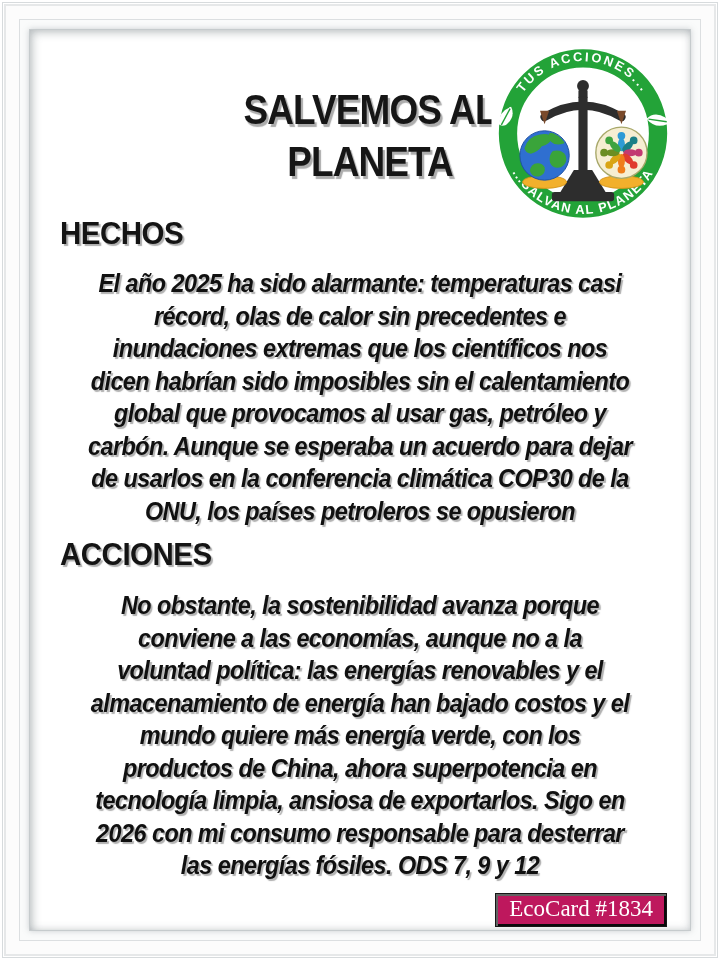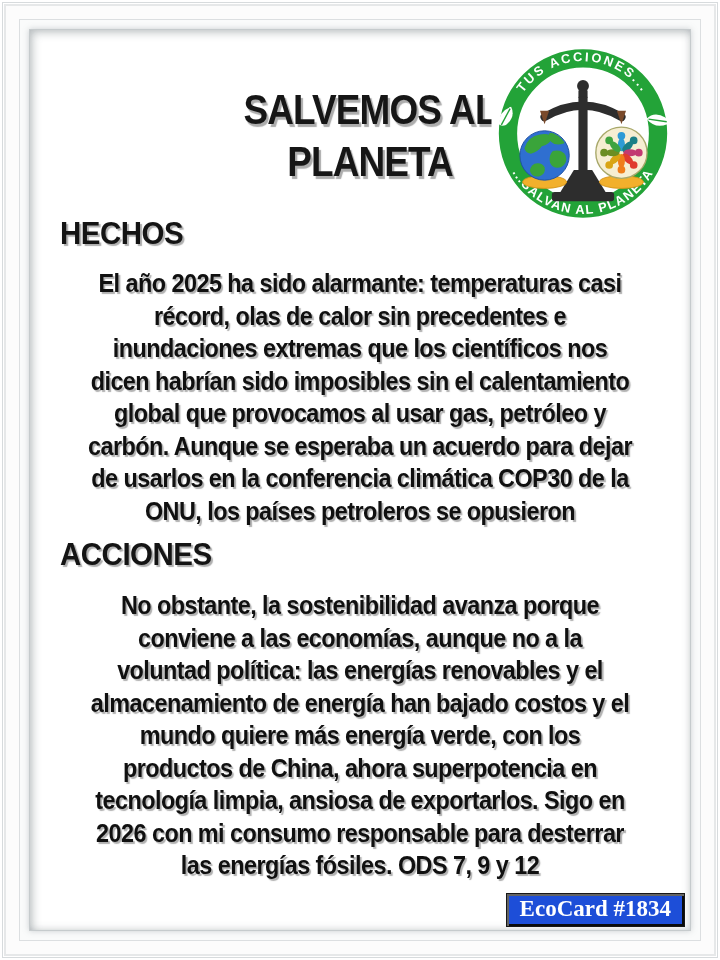--- a/index.html
+++ b/index.html
@@ -30,33 +30,33 @@
   }
   .logo { position:absolute; top:12px; right:12px; width:190px; height:183px; }
   .heading {
     position:absolute; left:30px; margin:0; color:#141414;
     font-size:31px; font-weight:bold; line-height:36px; letter-spacing:-.5px;
     transform:scaleX(.95); transform-origin:left center;
     text-shadow:2px 2px 1px rgba(95,95,95,.5);
   }
   .heading-hechos   { top:186px; }
   .heading-acciones { top:507px; }
-  .para { position:absolute; left:0; width:660px; color:#101010; }
+  .para { position:absolute; left:0; width:660px; color:#101010;font-style:italic; }
   .para-hechos   { top:237px; }
   .para-acciones { top:559px; }
   .pline {
     font-size:26px; font-weight:bold; line-height:32.5px; letter-spacing:-.6px;
     white-space:nowrap; text-align:center;
     transform:scaleX(.90); transform-origin:50% 50%;
     text-shadow:2px 2px 1px rgba(100,100,100,.5);
   }
   .badge {
-    position:absolute; right:6px; bottom:4px;
-    background:#1d4ed8; color:#ffffff;
-    font-family:"Liberation Serif", serif; font-weight:bold; font-size:23px;
+    position:absolute; right:24px; bottom:4px;
+    background:#be185d; color:#ffffff;
+    font-family:"Liberation Serif", serif; font-weight:normal; font-size:23px;
     padding:2px 13px 4px;
     box-shadow: inset 2px 2px 0 #636363, inset -2px -2px 0 #0a0a0a, 0 0 0 1px #161616;
   }
   .arc-text { fill:#ffffff; font-family:"Liberation Sans", sans-serif; font-weight:bold; }
 </style>
 </head>
 <body>
 
 <div class="outer-line"></div>
 

